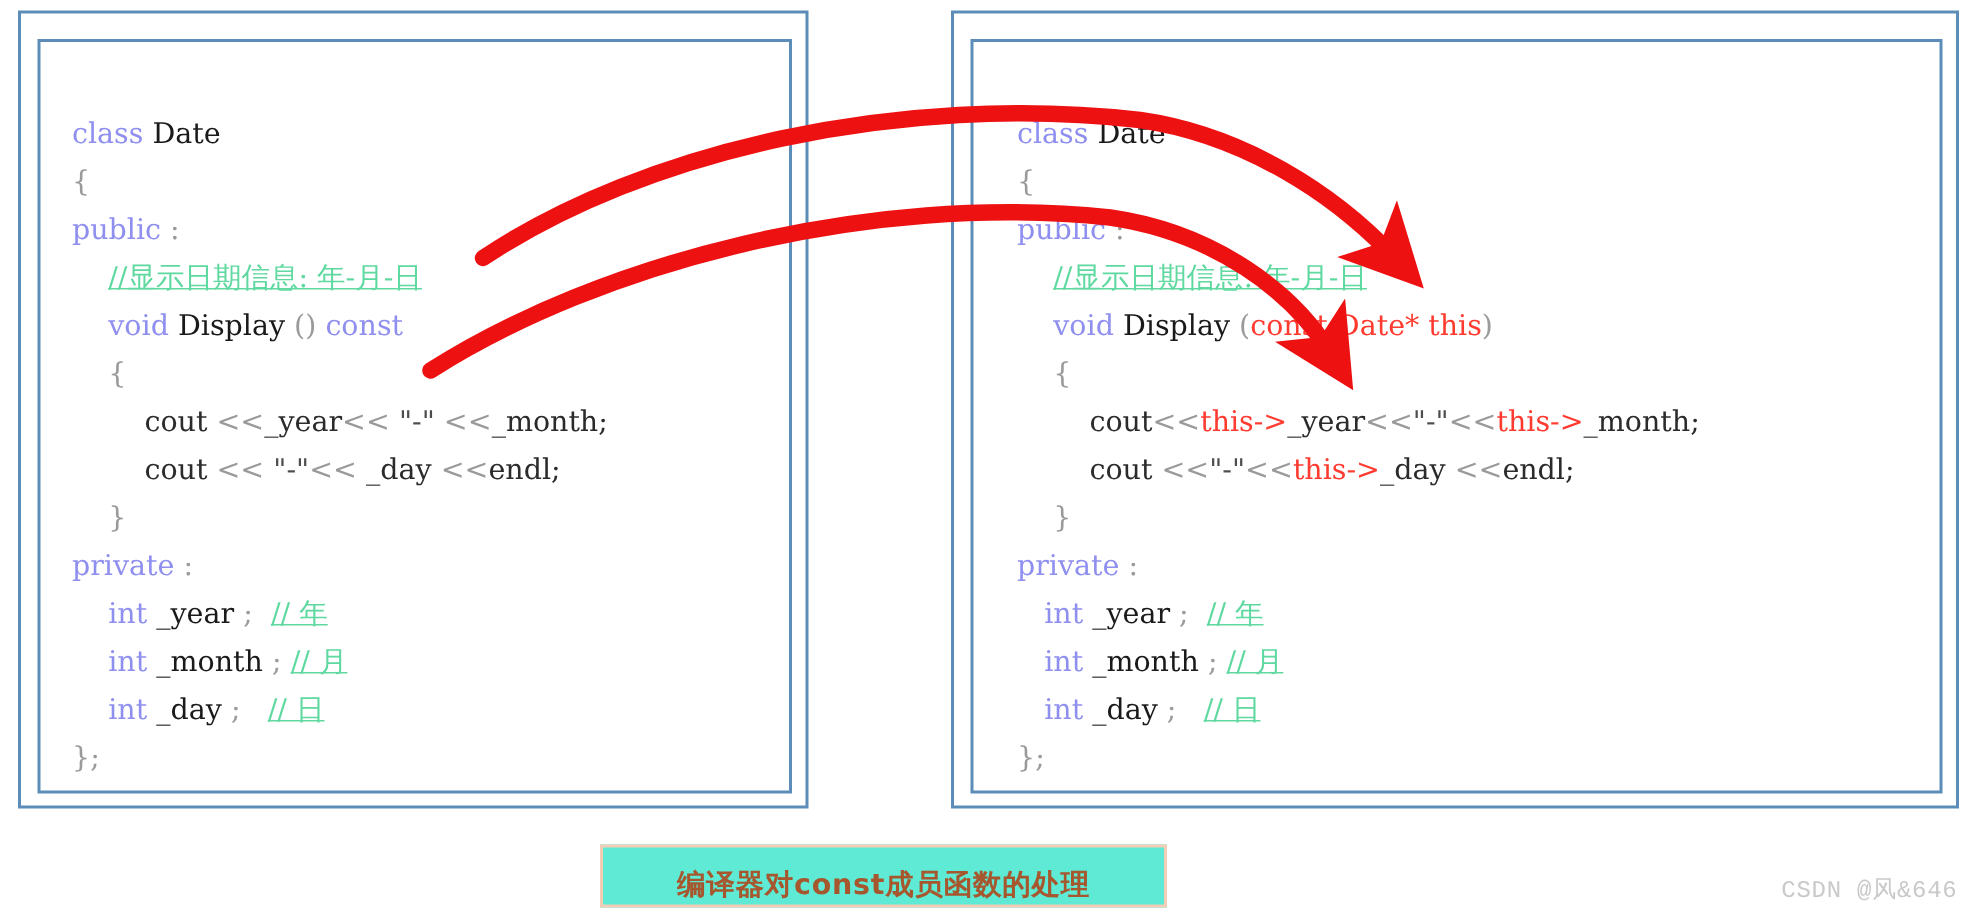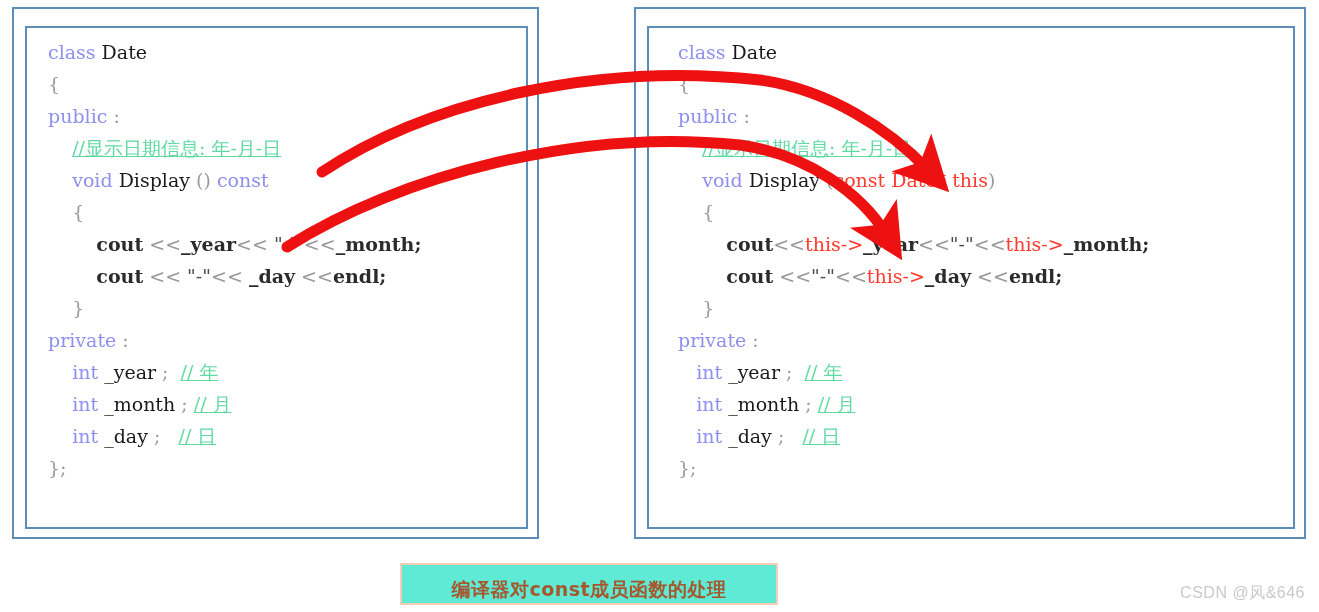--- a/index.html
+++ b/index.html
@@ -37,33 +37,34 @@
 
   
   .code {
     position: absolute;
     font-family: "DejaVu Serif", serif;
     font-size: 19px;
     line-height: 32px;
     white-space: pre;
     color: #2b2b2b;
     letter-spacing: 0px;
+    margin-top: 37px;
   }
   #code-left  { left: 48px;  top: 36px; }
   #code-right { left: 678px; top: 36px; }
 
   .code .line { height: 32px; }
 
   .kw   { color: #8f8ff0; }        
   .id   { color: #1a1a1a; }        
   .cmt  { color: #5fd9a0; text-decoration: underline; }        
   .op   { color: #9a9a9a; }        
   .str  { color: #4d4d4d; }        
   .red  { color: #ff3b30; }        
-  .pln  { color: #2b2b2b; font-weight: bold; }
+  .pln  { color: #2b2b2b; }
 
   
   #arrows {
     position: absolute;
     left: 0; top: 0;
     width: 1319px; height: 612px;
     pointer-events: none;
   }
 
   
@@ -86,21 +87,21 @@
     font-weight: bold;
     color: #a6572e;
     letter-spacing: 0.5px;
   }
 
   
   #watermark {
     position: absolute;
     right: 14px;
     bottom: 8px;
-    font-family: Liberation Sans, sans-serif;
+    font-family: Liberation Mono, monospace;
     font-size: 16px;
     color: #c9c9c9;
     letter-spacing: 0.5px;
   }
 </style>
 </head>
 <body>
 
 <div class="panel-outer" id="panel-left-outer"></div>
 <div class="panel-inner" id="panel-left-inner"></div>

